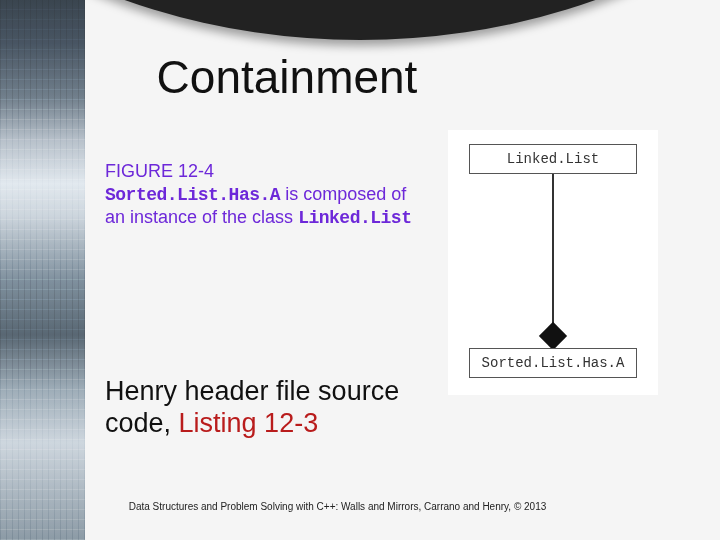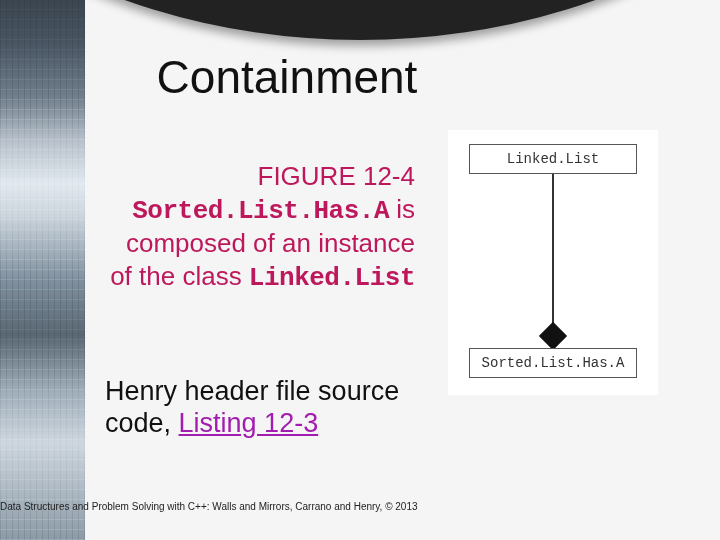--- a/index.html
+++ b/index.html
@@ -40,39 +40,39 @@
     top: 50px; left: 0; width: 574px;
     text-align: center;
     font-size: 46px;
     color: #111;
     font-weight: 400;
   }
   .caption {
     position: absolute;
     left: 105px; top: 160px;
     width: 310px;
-    text-align: right;
-    font-size: 26px;
+    text-align: left;
+    font-size: 18px;
     line-height: 1.25;
-    color: #be185d;
+    color: #6d28d9;
   }
   .mono { font-family: "Courier New", Courier, monospace; font-weight: bold; letter-spacing: -0.5px; }
   .bottom-text {
     position: absolute;
     left: 105px; top: 375px;
     width: 330px;
     font-size: 27px;
     line-height: 1.2;
     color: #111;
   }
-  .link { color: #a21caf; text-decoration: underline; cursor: pointer; }
+  .link { color: #b91c1c; cursor: pointer; }
   .footer {
     position: absolute;
     bottom: 28px; left: 0; width: 675px;
-    text-align: left;
+    text-align: center;
     font-size: 10px;
     color: #222;
   }
   .diagram {
     position: absolute;
     left: 448px; top: 130px;
     width: 210px; height: 265px;
     background: #fff;
     padding: 10px 0;
   }

